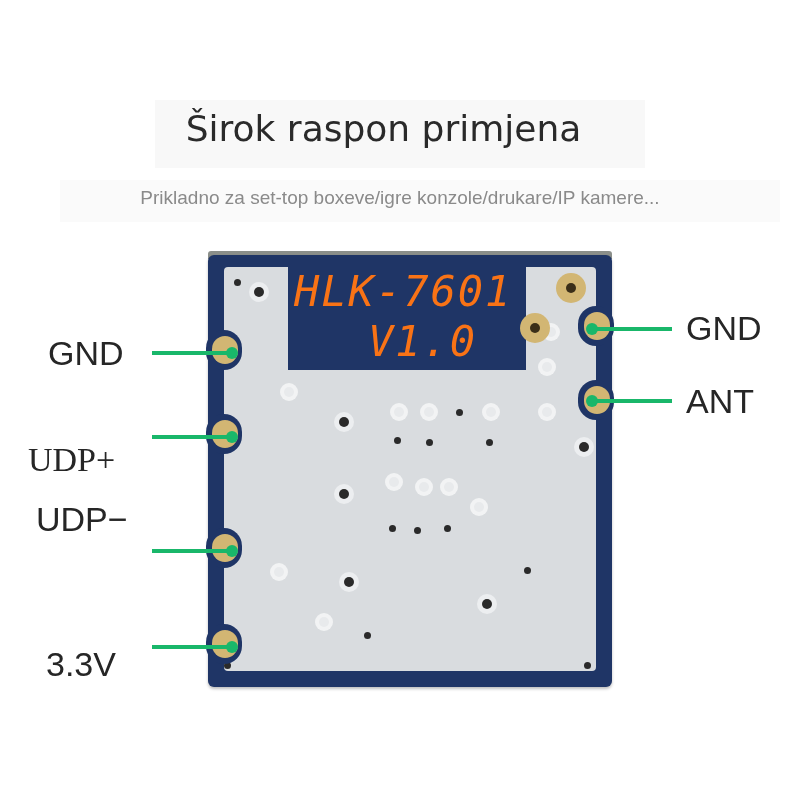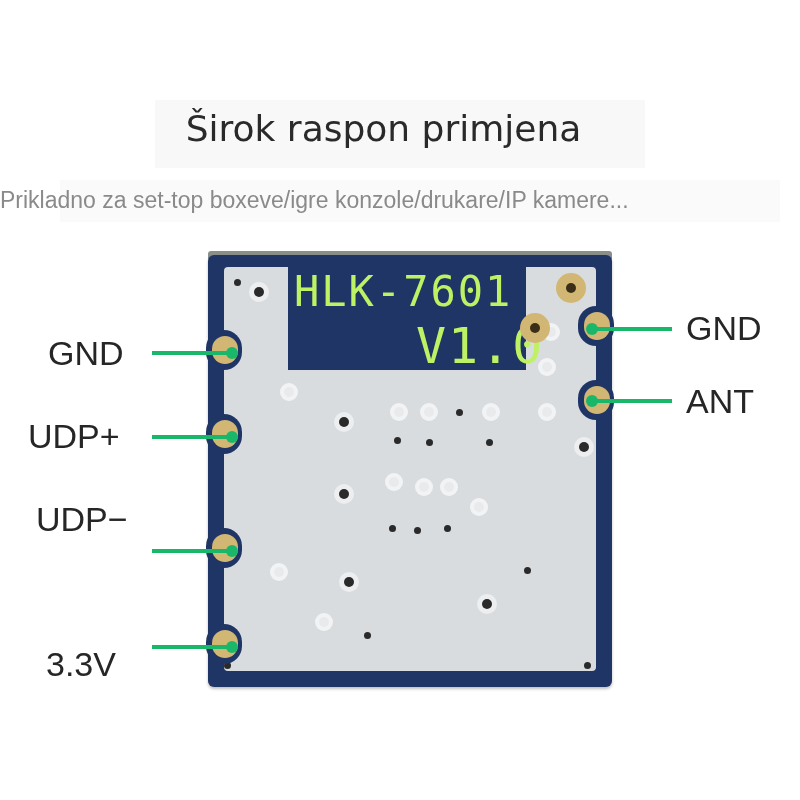--- a/index.html
+++ b/index.html
@@ -1,28 +1,28 @@
 <!DOCTYPE html>
 <html><head>
   <meta charset="utf-8">
   <style>
     html, body { margin: 0; padding: 0; }
     body { width: 800px; height: 800px; background: #ffffff; position: relative; overflow: hidden; font-family: "DejaVu Sans", sans-serif; }
     .title-band { position: absolute; left: 155px; top: 100px; width: 490px; height: 68px; background: #f8f8f8; }
     .title { position: absolute; left: 0; width: 767px; top: 108px; text-align: center; font-size: 36px; color: #2a2a2a; font-weight: normal; }
     .subtitle-band { position: absolute; left: 60px; top: 180px; width: 720px; height: 42px; background: #fafafa; }
-    .subtitle { position: absolute; left: 0; width: 800px; top: 187px; font-size: 23px; color: #8a8a8a; font-family: "Liberation Sans", sans-serif; }
+    .subtitle { position: absolute; left: 0; width: 800px; top: 187px; text-align: center; font-size: 19px; color: #8a8a8a; font-family: "Liberation Sans", sans-serif; }
 
     .board { position: absolute; left: 208px; top: 255px; width: 404px; height: 432px; background: #1f3566; border-radius: 6px; box-shadow: 0 2px 3px rgba(0,0,0,0.25); }
     .board-edge { position: absolute; left: 208px; top: 251px; width: 404px; height: 8px; background: #8b8f8a; border-radius: 3px 3px 0 0; }
     .silver { position: absolute; left: 16px; top: 12px; width: 372px; height: 404px; background: #d9dcdf; border-radius: 4px; }
     .label-box { position: absolute; left: 80px; top: 0px; width: 238px; height: 115px; background: #1f3566; }
-    .label-line { position: absolute; color: #bef264; font-family: "DejaVu Sans Mono", monospace; letter-spacing: 2px; }
+    .label-line { position: absolute; color: #f97316; font-family: "DejaVu Sans Mono", monospace; letter-spacing: 2px; font-style: italic; }
     .l1 { left: 86px; top: 12px; font-size: 42px; }
-    .l2 { left: 160px; top: 62px; font-size: 50px; margin-left: 48px; }
+    .l2 { left: 160px; top: 62px; font-size: 42px; }
 
     .pad { position: absolute; width: 36px; height: 40px; background: #1f3566; border-radius: 18px; }
     .pad-inner { position: absolute; left: 6px; top: 6px; width: 26px; height: 28px; background: #d2b673; border-radius: 14px; }
     .pad-dot { position: absolute; width: 12px; height: 12px; background: #19b76a; border-radius: 50%; }
     .via { position: absolute; width: 10px; height: 10px; border-radius: 50%; background: #2a2a2a; box-shadow: 0 0 0 5px #eceef0; }
     .via.light { background: #e8eaec; box-shadow: 0 0 0 4px #f2f3f4; }
     .via.small { width: 7px; height: 7px; box-shadow: none; background: #2a2a2a; }
 
     .gold { position: absolute; width: 30px; height: 30px; border-radius: 50%; background: #d2b673; }
     .gold::after { content: ""; position: absolute; left: 10px; top: 10px; width: 10px; height: 10px; border-radius: 50%; background: #3a2e18; }
@@ -110,17 +110,17 @@
 <div class="pad-dot" style="left:226px;top:545px;"></div>
 <div class="lead" style="left:152px;top:645px;width:80px;"></div>
 <div class="pad-dot" style="left:226px;top:641px;"></div>
 
 <div class="lead" style="left:592px;top:327px;width:80px;"></div>
 <div class="pad-dot" style="left:586px;top:323px;"></div>
 <div class="lead" style="left:592px;top:399px;width:80px;"></div>
 <div class="pad-dot" style="left:586px;top:395px;"></div>
 
 <div class="pin-label" style="left:48px;top:334px;">GND</div>
-<div class="pin-label" style="left:28px;top:417px;">UDP+</div>
+<div class="pin-label" style="left:28px;top:441px;font-family:Liberation Serif, serif;">UDP+</div>
 <div class="pin-label" style="left:36px;top:500px;">UDP−</div>
 <div class="pin-label" style="left:46px;top:645px;">3.3V</div>
 <div class="pin-label" style="left:686px;top:309px;">GND</div>
 <div class="pin-label" style="left:686px;top:382px;">ANT</div>
 
 </body></html>

